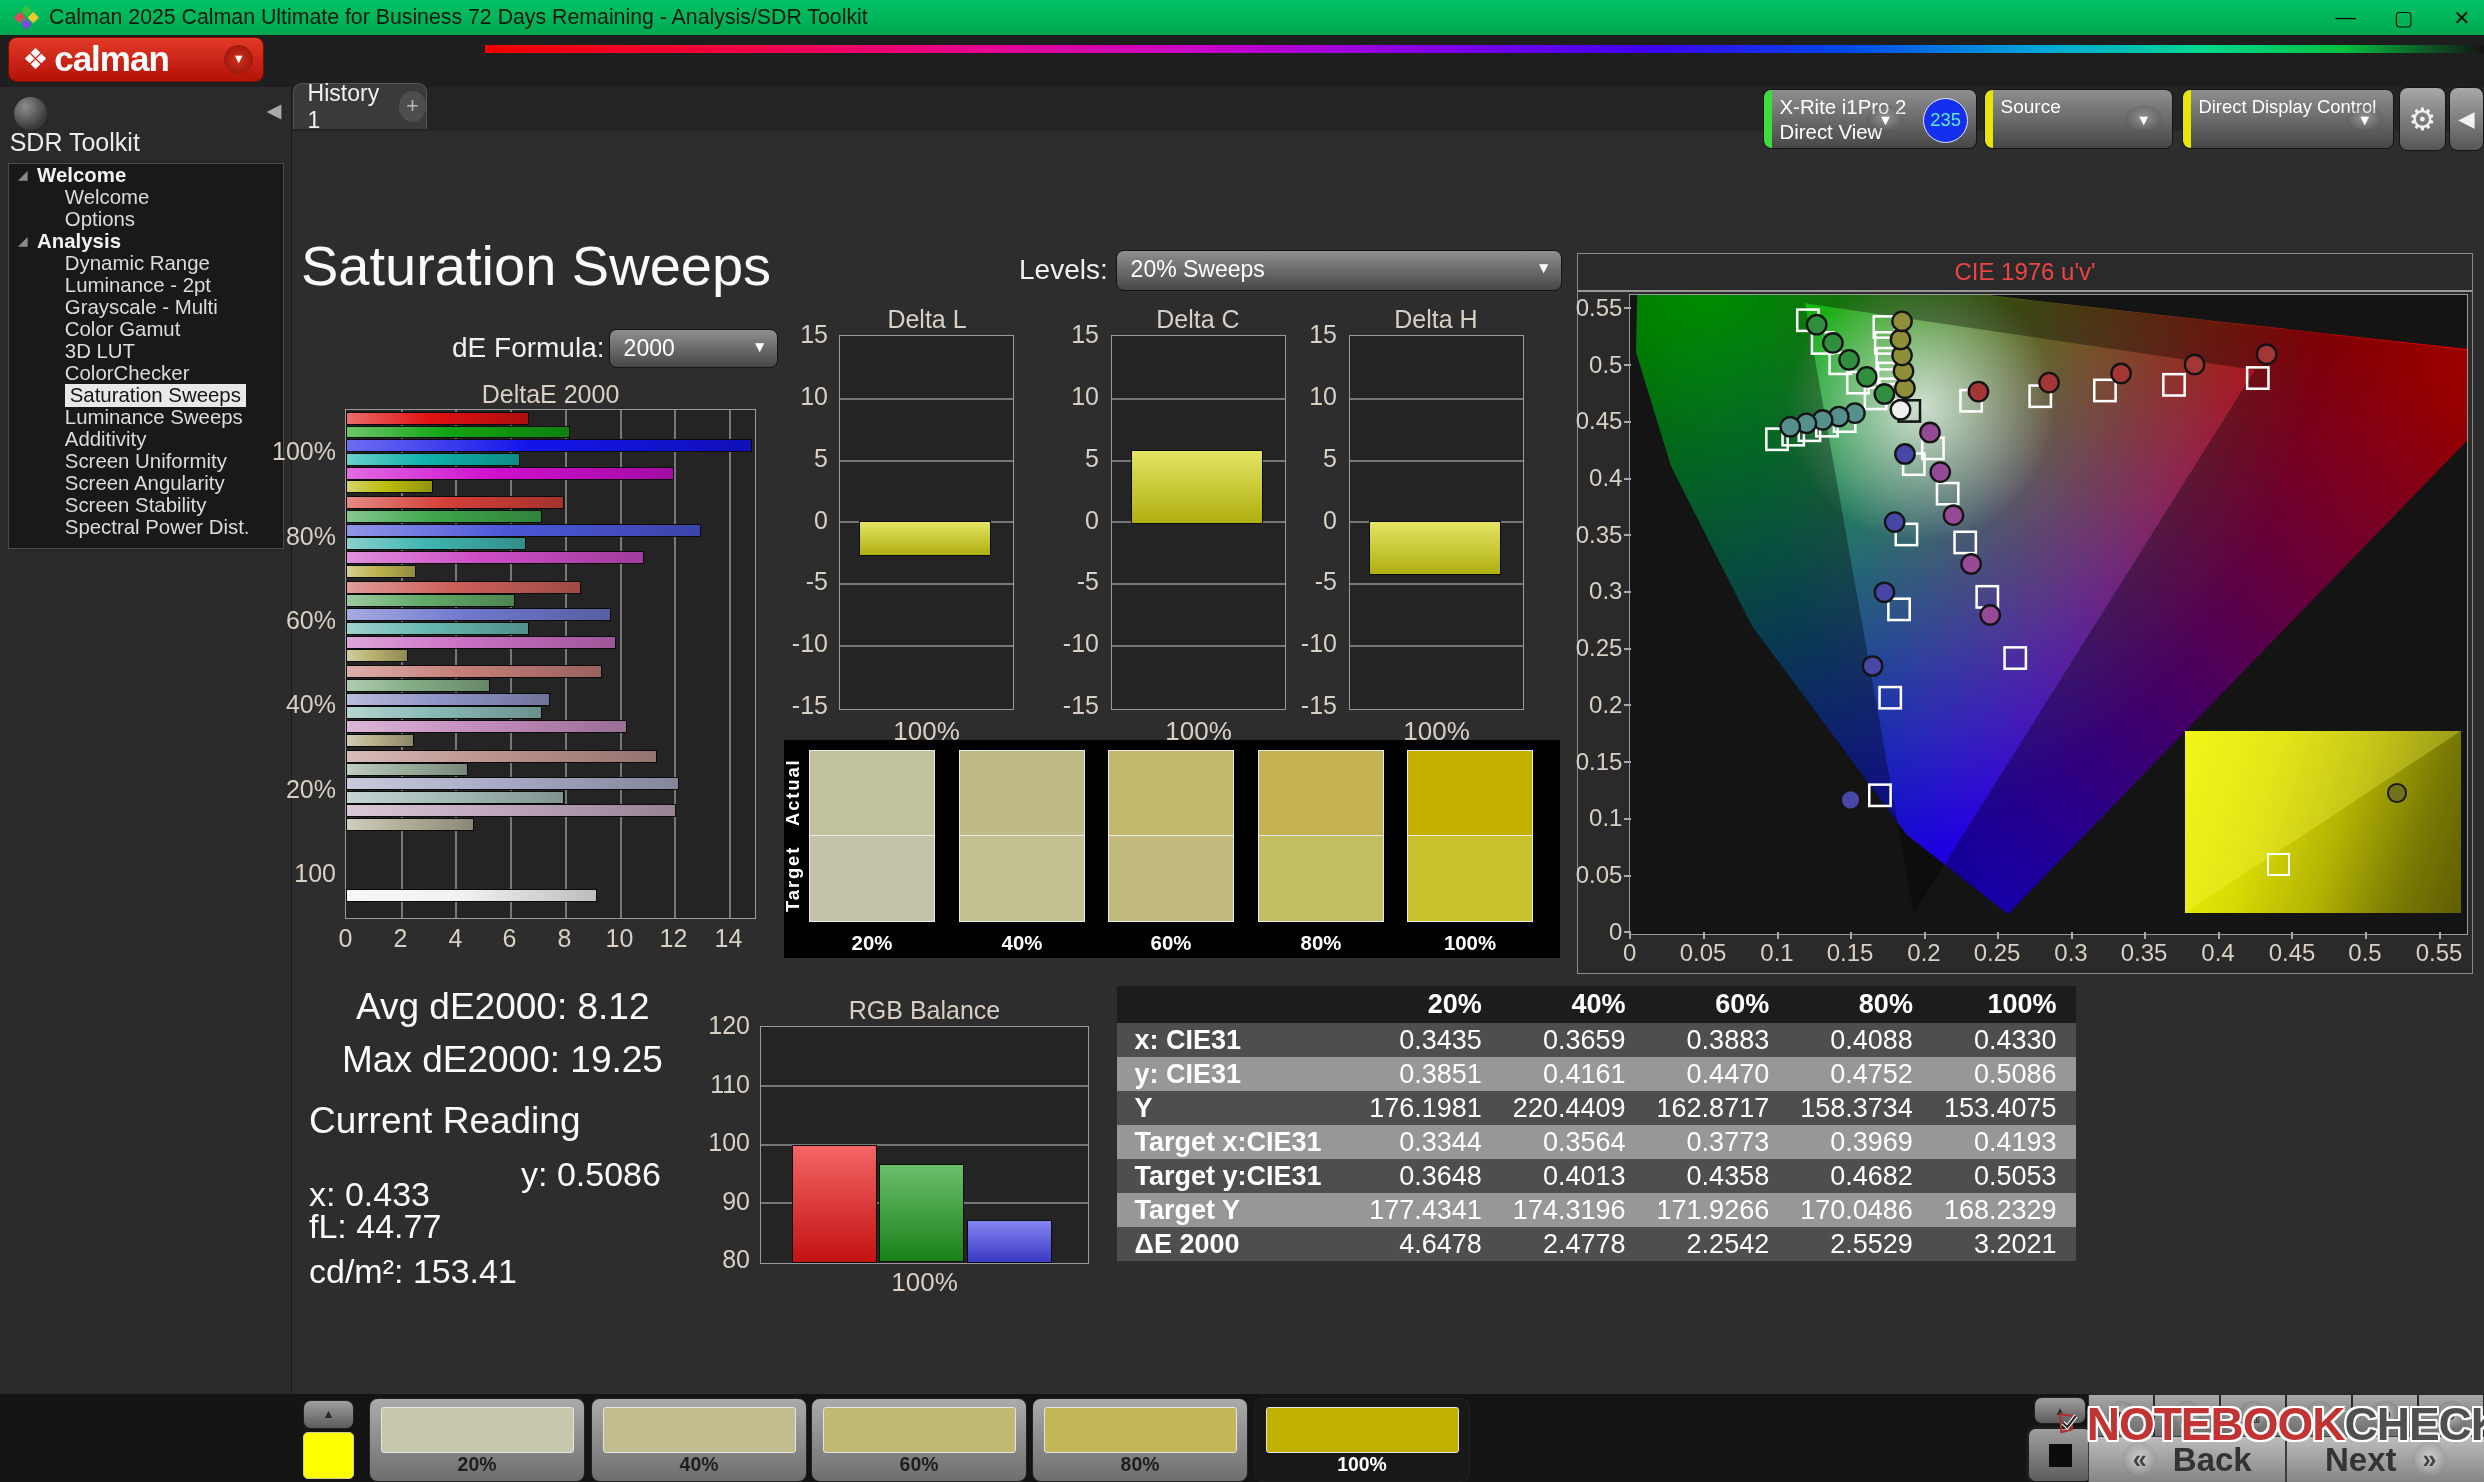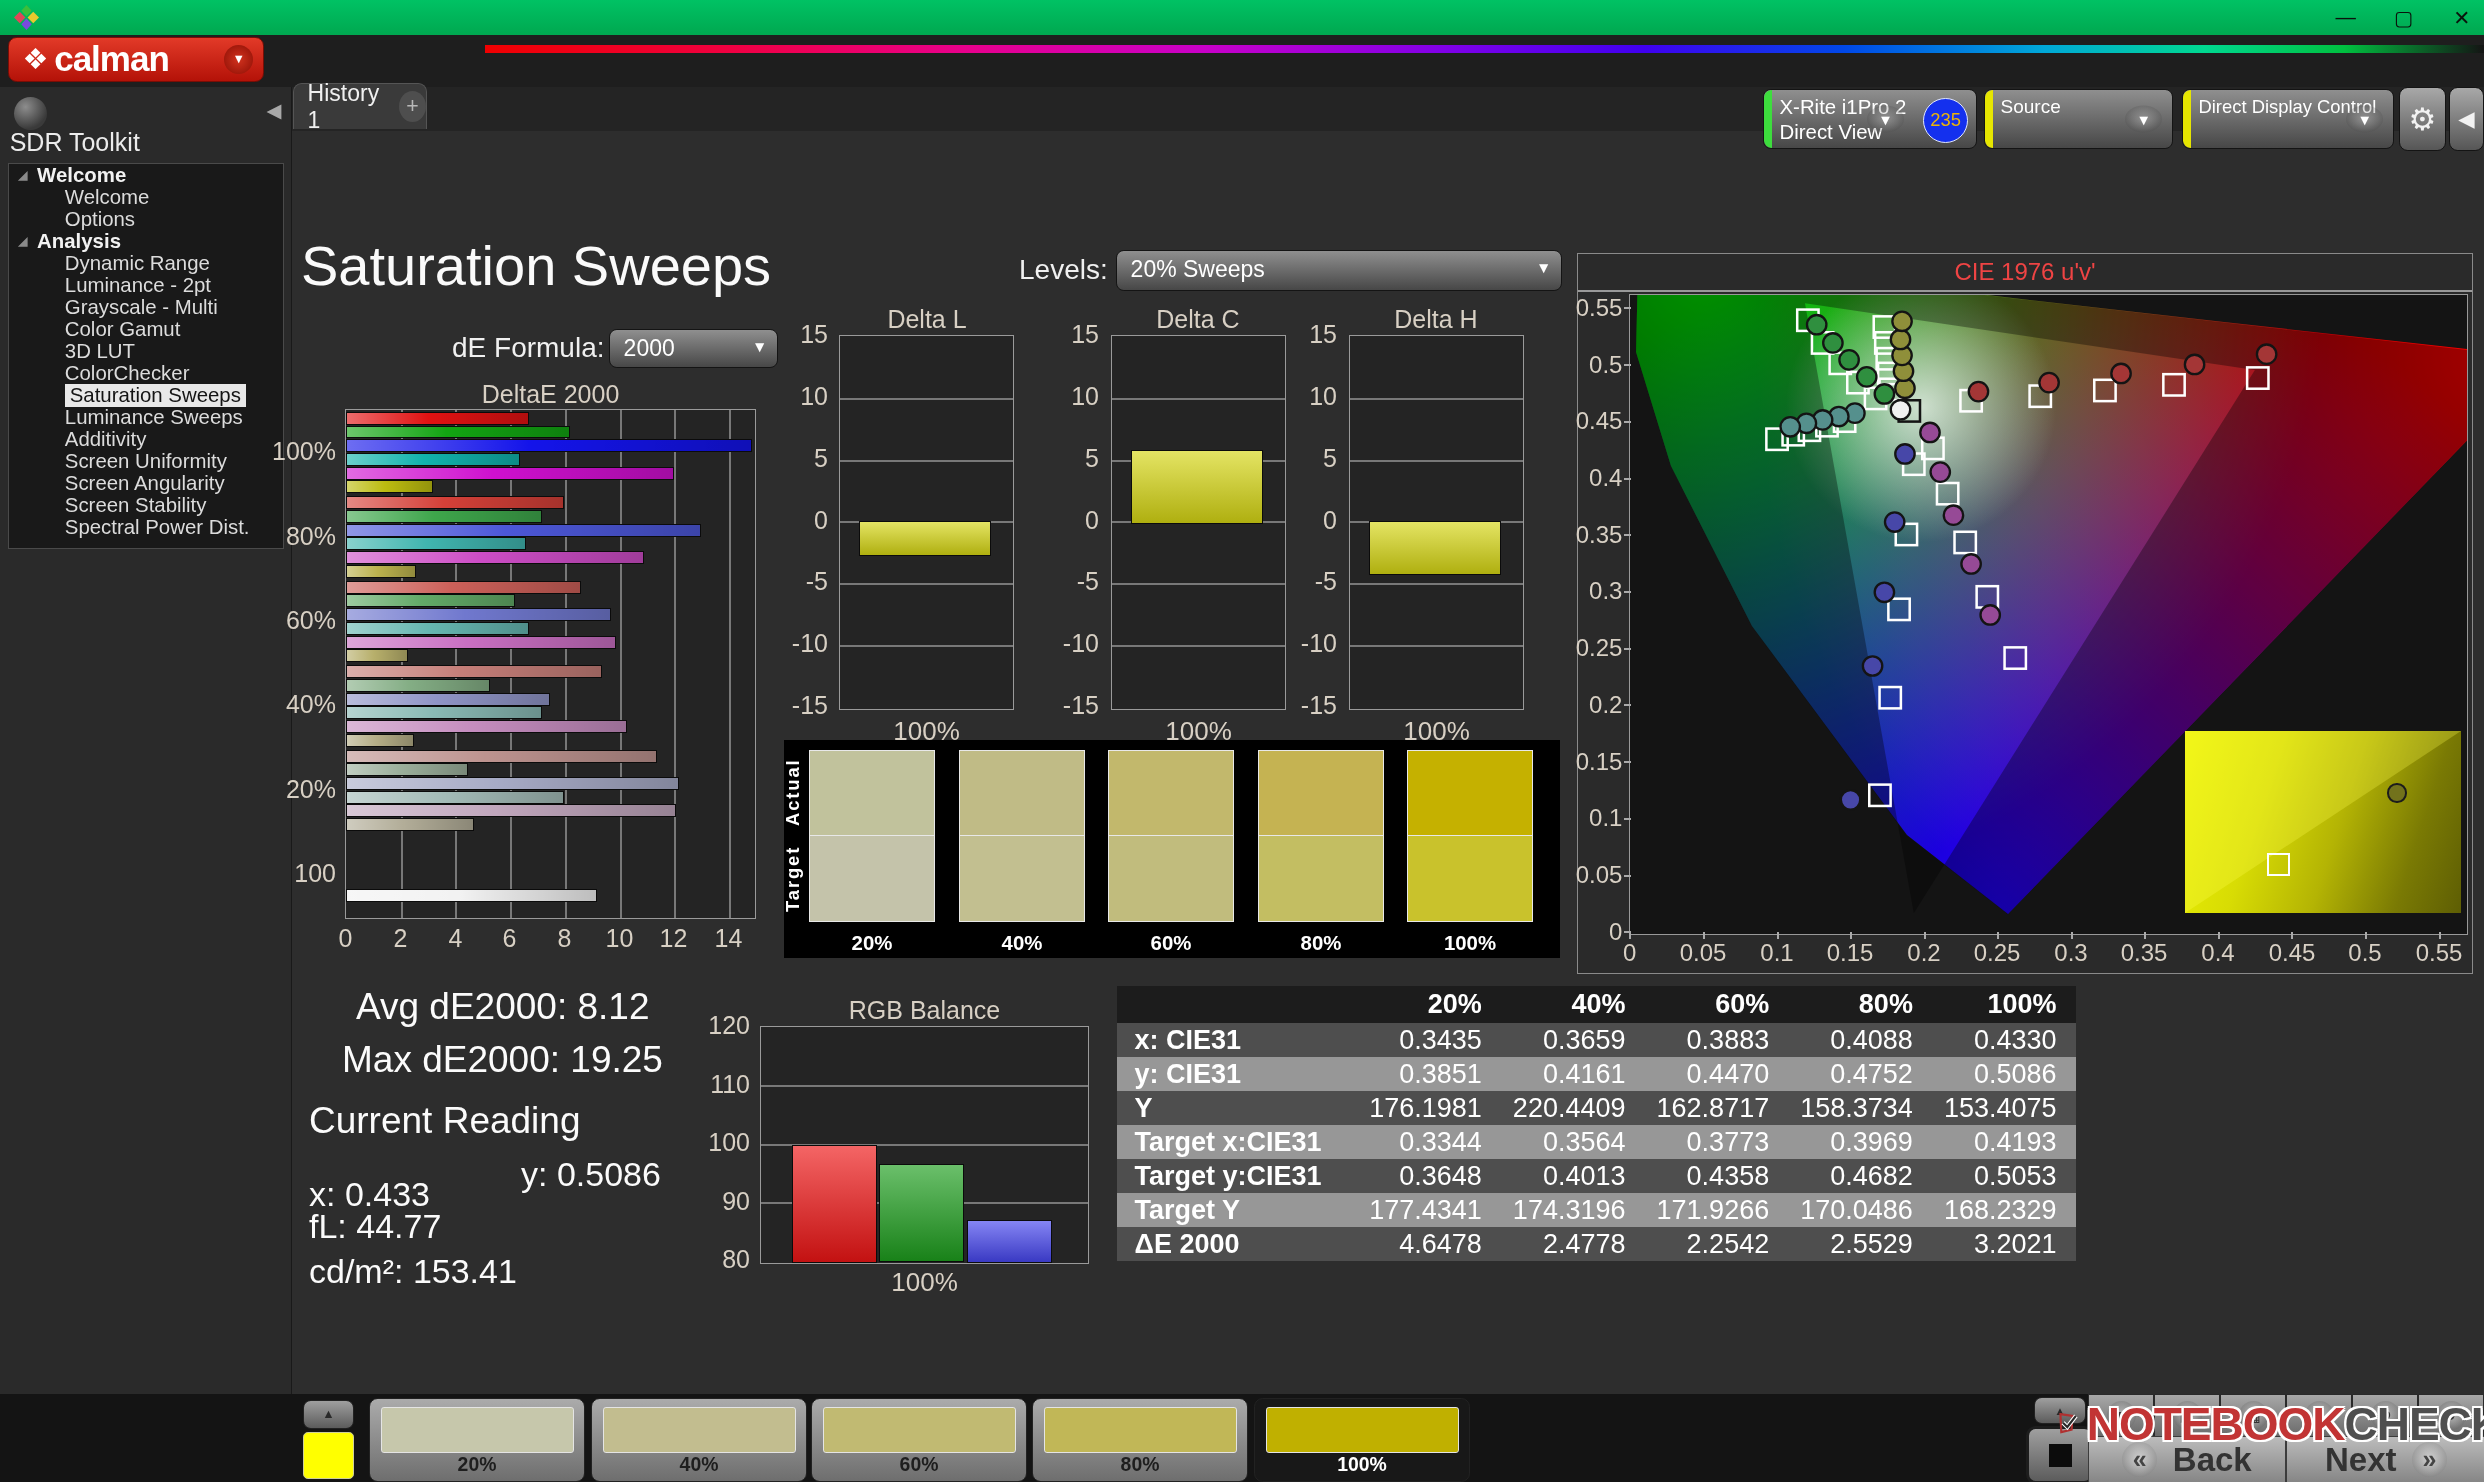--- a/index.html
+++ b/index.html
@@ -23,21 +23,21 @@
   #tab-history{left:293px;top:83px;width:132px;height:45px;background:#3a3a3a;border:1px solid #555;border-bottom:none;border-radius:8.7px 8.7px 0 0;display:flex;align-items:center;}
   #tab-history .tab-lbl{color:#f0f0f0;font-size:23px;margin-left:13.6px;}
   #tab-plus{margin-left:11.6px;width:31px;height:31px;border-radius:50%;background:#4e4e4e;color:#b8b8b8;font-size:21.3px;display:flex;align-items:center;justify-content:center;}
   .dd{background:linear-gradient(#8f8f8f,#474747);border:1px solid #141414;border-radius:7.8px;color:#fff;overflow:hidden;}
   .dd .stripe{position:absolute;left:0;top:0;bottom:0;width:7.8px;border-radius:7.8px 0 0 7.8px;}
   .dd .arr{position:absolute;right:9.7px;top:50%;transform:translateY(-50%);width:37px;height:27px;border-radius:50%;background:radial-gradient(rgba(255,255,255,.25),rgba(0,0,0,.25));display:flex;align-items:center;justify-content:center;color:#fff;font-size:14.6px;}
   #meter-dd{left:1763px;top:89px;width:212px;height:58px;}
   #meter-dd .l1{position:absolute;left:15.5px;top:5.8px;font-size:20.4px;}
   #meter-dd .l2{position:absolute;left:15.5px;top:31px;font-size:20.4px;}
   #meter-dd .arr{right:72px;}
-  #meter-badge{position:absolute;right:7.8px;top:7.8px;width:43px;height:43px;border-radius:50%;background:#1430ee;border:1.9px solid #dfe6ff;color:#eab308;font-size:18.4px;display:flex;align-items:center;justify-content:center;}
+  #meter-badge{position:absolute;right:7.8px;top:7.8px;width:43px;height:43px;border-radius:50%;background:#1430ee;border:1.9px solid #dfe6ff;color:#5eead4;font-size:18.4px;display:flex;align-items:center;justify-content:center;}
   #source-dd{left:1984px;top:89px;width:187px;height:58px;}
   #source-dd .lbl,#ddc-dd .lbl{position:absolute;left:15.5px;top:5.8px;font-size:19px;white-space:nowrap;}
   #ddc-dd{left:2182px;top:89px;width:210px;height:58px;}
   #ddc-dd .lbl{font-size:18.4px;}
   .sqbtn{background:linear-gradient(#a8a8a8,#565656);border:1px solid #141414;border-radius:8.7px;display:flex;align-items:center;justify-content:center;color:#f2f2f2;}
   #gear-btn{left:2399px;top:87px;width:45px;height:62px;font-size:31px;}
   #collapse-btn{left:2449px;top:87px;width:33px;height:62px;font-size:21.3px;}
   
   #sidebar{left:0;top:87px;width:291px;height:1307px;background:#2a2a2a;border-right:1.9px solid #191919;}
   #sb-round{position:absolute;left:13.6px;top:9.7px;width:33px;height:33px;border-radius:50%;background:radial-gradient(circle at 35% 30%,#8d8d8d,#3a3a3a 70%);}
@@ -126,20 +126,21 @@
 
 <div id="screen">
 
   <div class="abs" id="titlebar">
     <svg class="abs" style="left:13.6px;top:4.9px" width="25" height="25" viewBox="0 0 24 24">
       <polygon points="12,0 17,5.5 12,11 7,5.5" fill="#3bbf3b"></polygon>
       <polygon points="13,12 18.5,6.5 24,12 18.5,17.5" fill="#e8c92e"></polygon>
       <polygon points="12,13 17,18.5 12,24 7,18.5" fill="#7a4ae0"></polygon>
       <polygon points="0,12 5.5,6.5 11,12 5.5,17.5" fill="#e04858"></polygon>
     </svg>
+    <span id="tb-title" style="margin-left:49px">Calman 2025 Calman Ultimate for Business 72 Days Remaining  - Analysis/SDR Toolkit</span>
     <div id="tb-controls">
       <span>—</span>
       <span>▢</span>
       <span>✕</span>
     </div>
   </div>
 
   <div class="abs" id="appbar">
     <div class="abs" id="logo-box">
       <span id="logo-diamond">❖</span>

